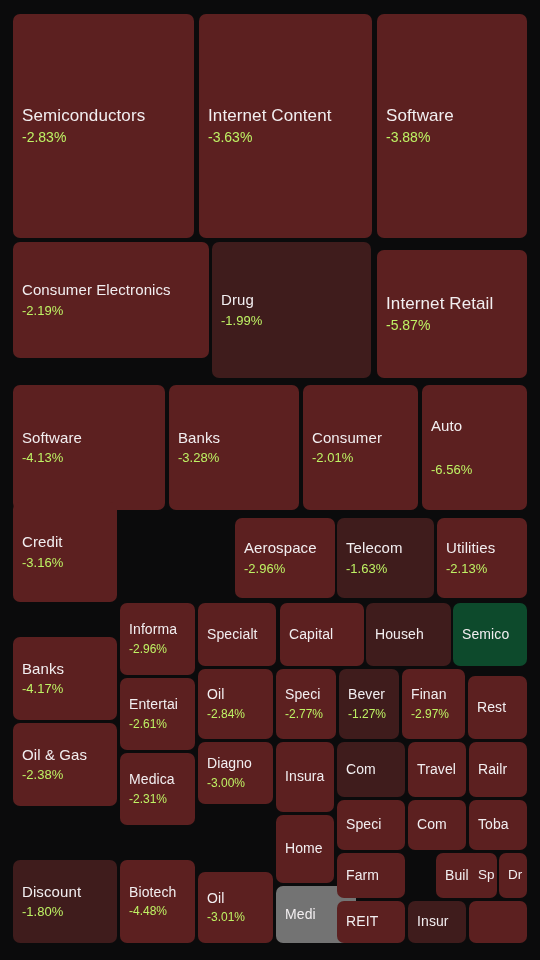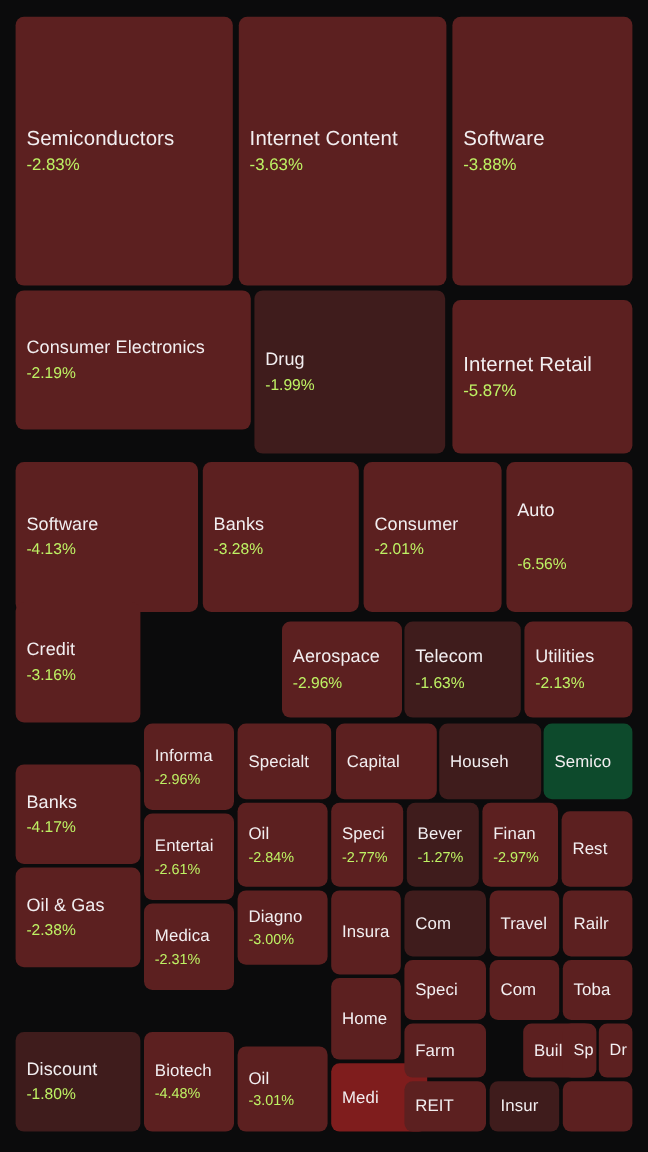--- a/index.html
+++ b/index.html
@@ -192,21 +192,21 @@
       <div class="chg">-1.80%</div>
     </div>
     <div class="tile sm" style="left: 120px; top: 860px; width: 75px; height: 83px; background: rgb(92, 32, 32);">
       <div class="name">Biotech</div>
       <div class="chg">-4.48%</div>
     </div>
     <div class="tile sm" style="left: 198px; top: 872px; width: 75px; height: 71px; background: rgb(92, 32, 32);">
       <div class="name">Oil</div>
       <div class="chg">-3.01%</div>
     </div>
-    <div class="tile sm nochg" style="left: 276px; top: 886px; width: 80px; height: 57px; background: #7f1d1d;">
+    <div class="tile sm nochg" style="left: 276px; top: 886px; width: 80px; height: 57px; background: #737373;">
       <div class="name">Medi</div>
     </div>
     <div class="tile sm nochg" style="left: 337px; top: 853px; width: 68px; height: 45px; background: rgb(92, 32, 32);">
       <div class="name">Farm</div>
     </div>
     <div class="tile sm nochg" style="left: 408px; top: 853px; width: 58px; height: 45px; background: rgb(92, 32, 32); margin-left: 28px;">
       <div class="name">Build</div>
     </div>
     <div class="tile xs nochg" style="left: 469px; top: 853px; width: 28px; height: 45px; background: rgb(92, 32, 32);">
       <div class="name">Sp</div>

